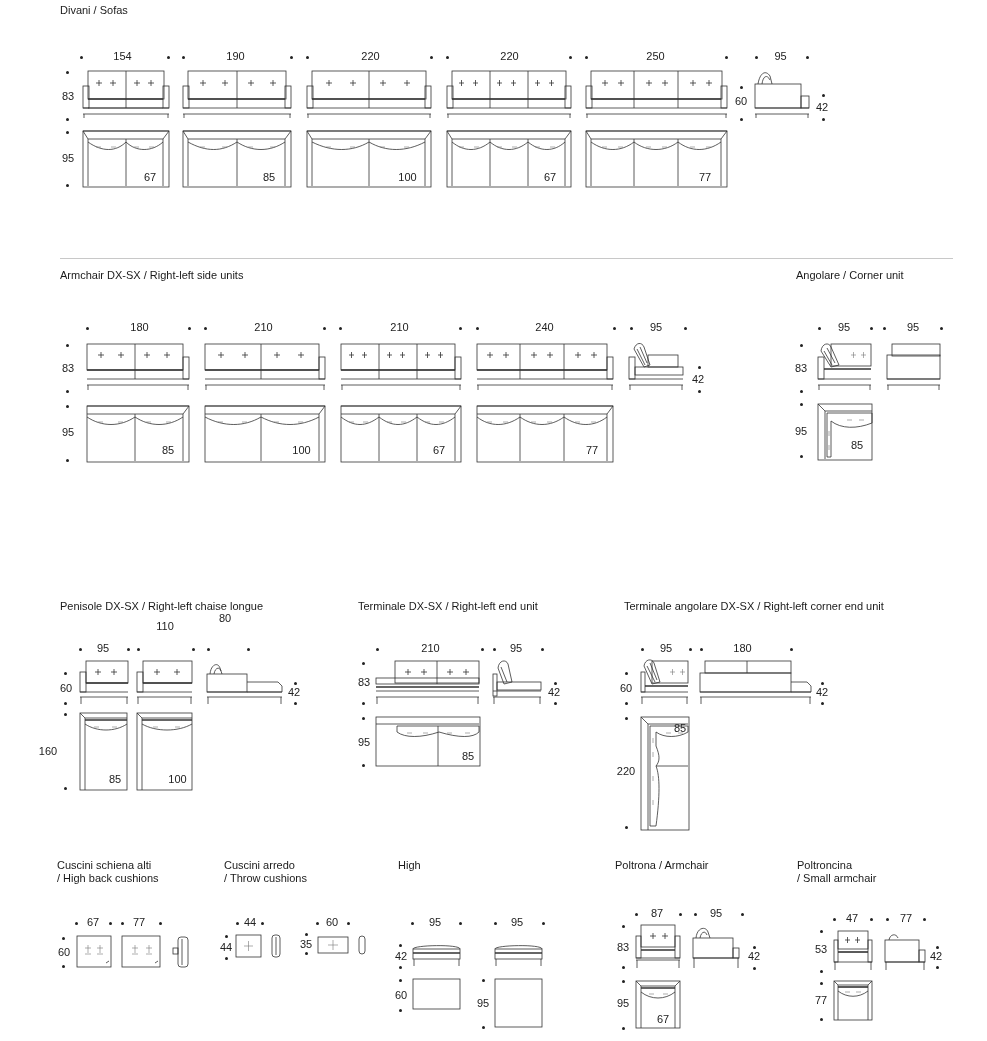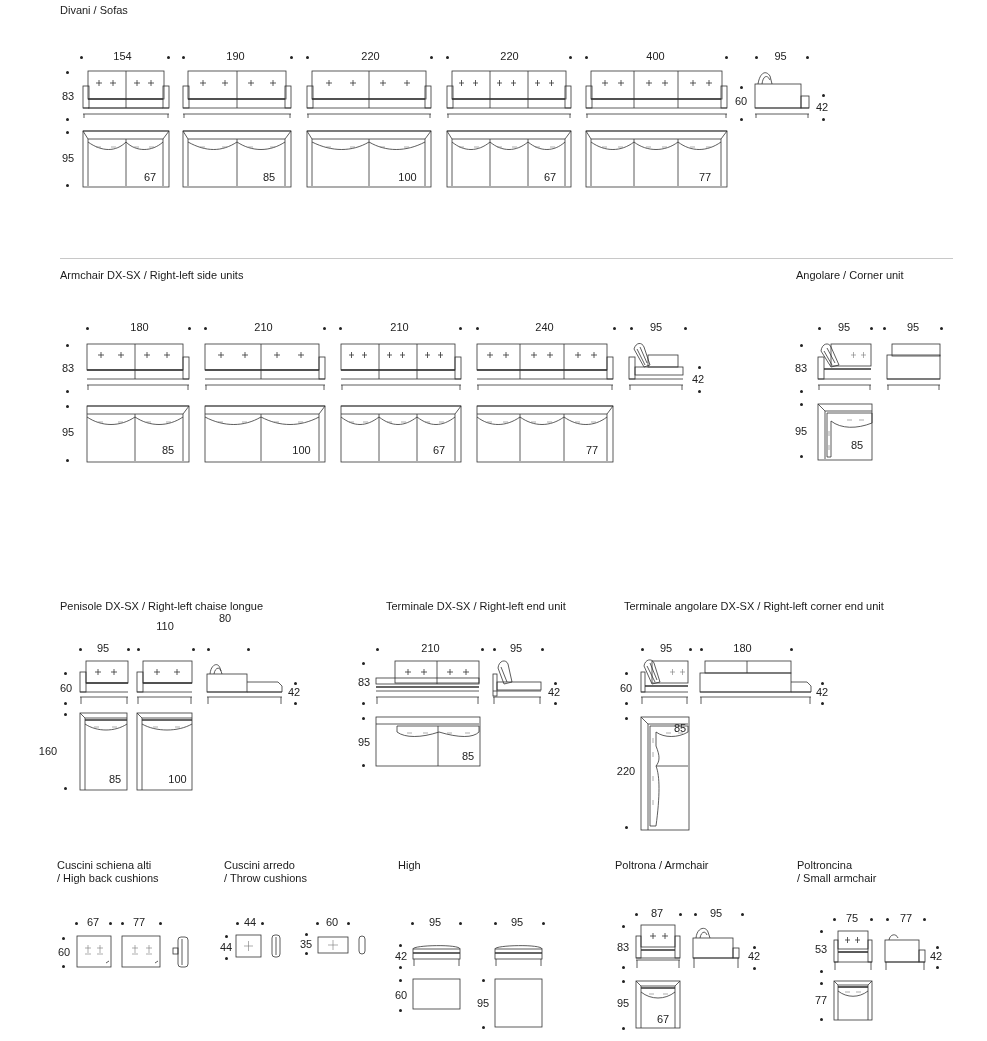--- a/index.html
+++ b/index.html
@@ -25,21 +25,21 @@
 <div class="dot" style="left:182px;top:56px"></div>
 <div class="dim" style="left:218px;top:50px;width:35px">190</div>
 <div class="dot" style="left:290px;top:56px"></div>
 <div class="dot" style="left:306px;top:56px"></div>
 <div class="dim" style="left:353px;top:50px;width:35px">220</div>
 <div class="dot" style="left:430px;top:56px"></div>
 <div class="dot" style="left:446px;top:56px"></div>
 <div class="dim" style="left:492px;top:50px;width:35px">220</div>
 <div class="dot" style="left:569px;top:56px"></div>
 <div class="dot" style="left:585px;top:56px"></div>
-<div class="dim" style="left:638px;top:50px;width:35px">400</div>
+<div class="dim" style="left:638px;top:50px;width:35px">250</div>
 <div class="dot" style="left:725px;top:56px"></div>
 <div class="dot" style="left:755px;top:56px"></div>
 <div class="dim" style="left:763px;top:50px;width:35px">95</div>
 <div class="dot" style="left:806px;top:56px"></div>
 
 <div class="dot" style="left:66px;top:71px"></div>
 <div class="dim" style="left:58px;top:90px;width:20px">83</div>
 <div class="dot" style="left:66px;top:118px"></div>
 <div class="dot" style="left:66px;top:131px"></div>
 <div class="dim" style="left:58px;top:152px;width:20px">95</div>
@@ -415,21 +415,21 @@
 <svg class="draw" style="left:136px;top:712px" width="58" height="80">
   <rect x="1" y="1" width="55" height="77"></rect>
   <path d="M1 1 L6 6 L56 6"></path>
     <line x1="6" y1="6" x2="6" y2="78"></line>
   <line class="thick" x1="6" y1="8" x2="56" y2="8"></line>
   <path d="M6 12 C20 20,42 20,56 12"></path>
   <path class="light" d="M17 15h5M39 15h5"></path>
 </svg>
 <div class="dim" style="left:165px;top:773px;width:25px">100</div>
 
-<div class="title" style="left:358px;top:600px;margin-left:28px;">Terminale DX-SX / Right-left end unit</div>
+<div class="title" style="left:358px;top:600px;">Terminale DX-SX / Right-left end unit</div>
 <div class="dot" style="left:376px;top:648px"></div>
 <div class="dim" style="left:418px;top:642px;width:25px">210</div>
 <div class="dot" style="left:481px;top:648px"></div>
 <div class="dot" style="left:493px;top:648px"></div>
 <div class="dim" style="left:506px;top:642px;width:20px">95</div>
 <div class="dot" style="left:541px;top:648px"></div>
 <div class="dot" style="left:362px;top:662px"></div>
 <div class="dim" style="left:354px;top:676px;width:20px">83</div>
 <div class="dot" style="left:362px;top:702px"></div>
 <div class="dot" style="left:362px;top:717px"></div>
@@ -649,21 +649,21 @@
     <line x1="40" y1="6" x2="40" y2="48"></line>
   <line class="thick" x1="6" y1="8" x2="40" y2="8"></line>
   <path d="M6 12 C16 20,30 20,40 12"></path>
   <path class="light" d="M14 14h5M28 14h5"></path>
 </svg>
 <div class="dim" style="left:654px;top:1013px;width:18px">67</div>
 
 <div class="title" style="left:797px;top:859px;">Poltroncina</div>
 <div class="title" style="left:797px;top:872px;">/ Small armchair</div>
 <div class="dot" style="left:833px;top:918px"></div>
-<div class="dim" style="left:843px;top:912px;width:18px">75</div>
+<div class="dim" style="left:843px;top:912px;width:18px">47</div>
 <div class="dot" style="left:870px;top:918px"></div>
 <div class="dot" style="left:886px;top:918px"></div>
 <div class="dim" style="left:897px;top:912px;width:18px">77</div>
 <div class="dot" style="left:923px;top:918px"></div>
 <div class="dot" style="left:820px;top:930px"></div>
 <div class="dim" style="left:812px;top:943px;width:18px">53</div>
 <div class="dot" style="left:820px;top:970px"></div>
 <div class="dot" style="left:820px;top:982px"></div>
 <div class="dim" style="left:812px;top:994px;width:18px">77</div>
 <div class="dot" style="left:820px;top:1018px"></div>

